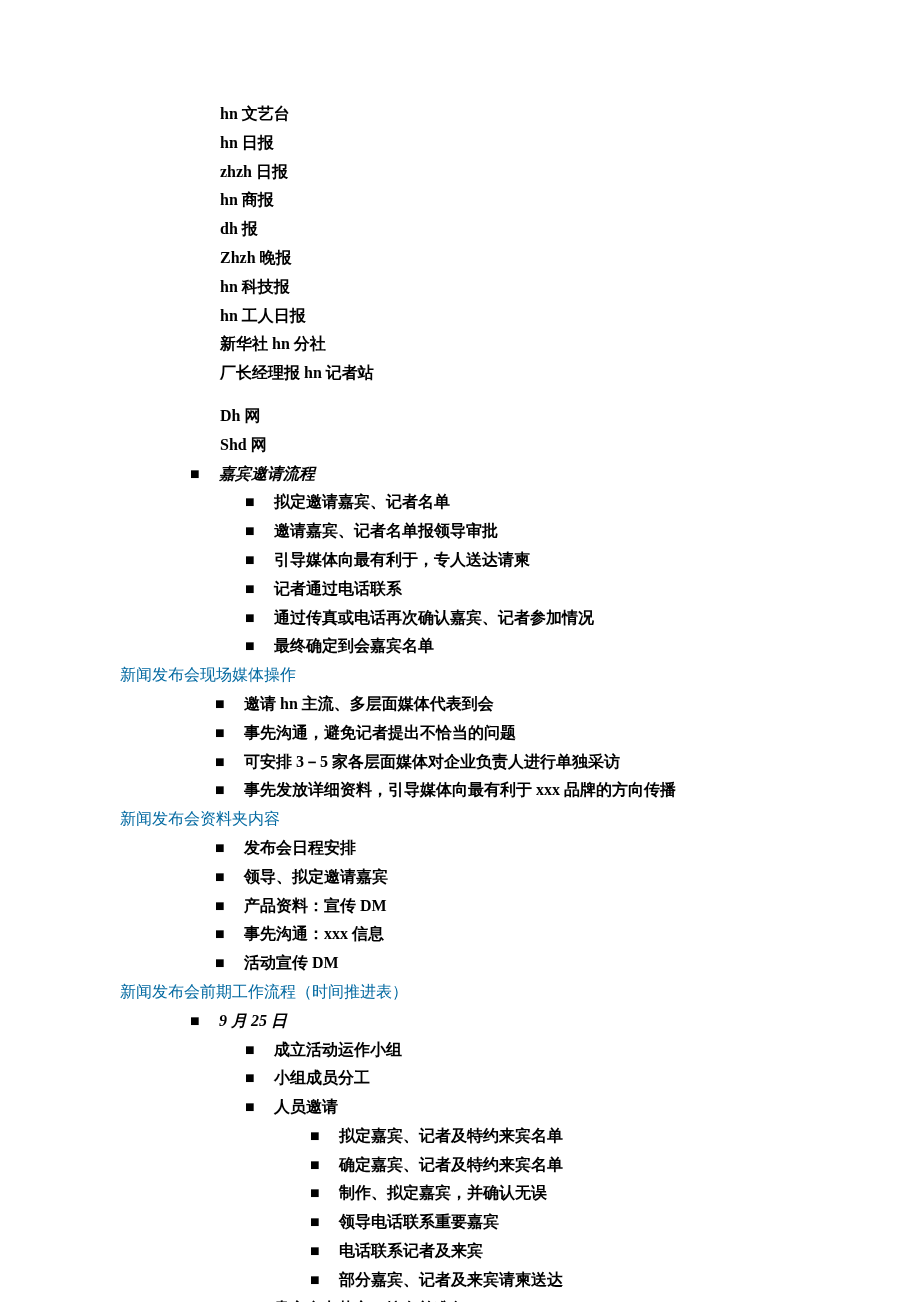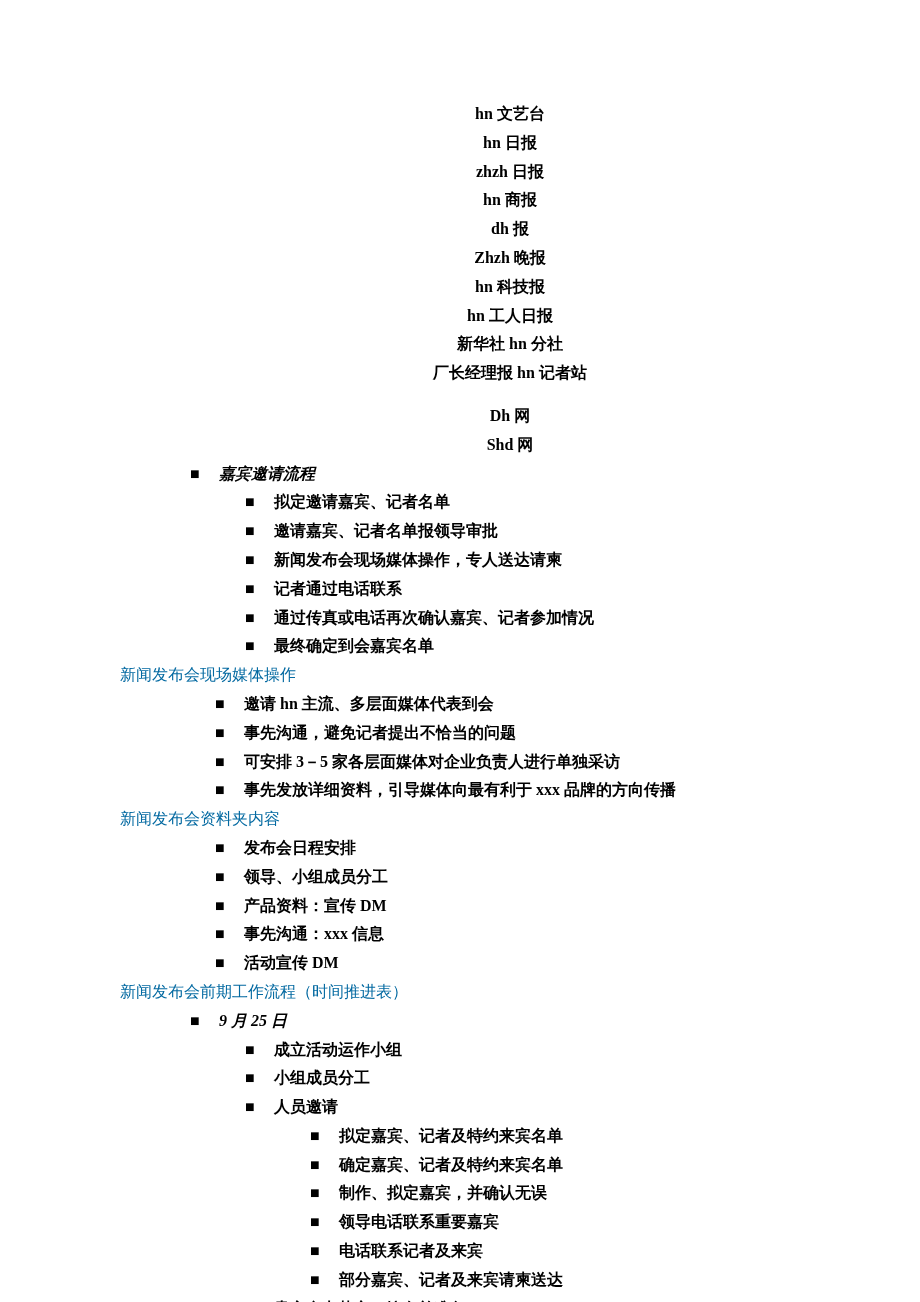--- a/index.html
+++ b/index.html
@@ -20,21 +20,20 @@
       font-weight: bold;
     }
     .gray {
       color: #0369a1;
     }
     .indent-0 {
       padding-left: 0;
     }
     .indent-1 {
       padding-left: 100px;
-      text-align: center;
     }
     .indent-2 {
       padding-left: 70px;
       font-style: italic;
     }
     .indent-3 {
       padding-left: 95px;
     }
     .indent-4 {
       padding-left: 125px;
@@ -79,21 +78,21 @@
 <div class="item indent-4 bold">
   <span class="bullet">■</span>
   <span>拟定邀请嘉宾、记者名单</span>
 </div>
 <div class="item indent-4 bold">
   <span class="bullet">■</span>
   <span>邀请嘉宾、记者名单报领导审批</span>
 </div>
 <div class="item indent-4 bold">
   <span class="bullet">■</span>
-  <span>新闻发布会现场媒体操作，专人送达请柬</span>
+  <span>引导媒体向最有利于，专人送达请柬</span>
 </div>
 <div class="item indent-4 bold">
   <span class="bullet">■</span>
   <span>记者通过电话联系</span>
 </div>
 <div class="item indent-4 bold">
   <span class="bullet">■</span>
   <span>通过传真或电话再次确认嘉宾、记者参加情况</span>
 </div>
 <div class="item indent-4 bold">
@@ -119,21 +118,21 @@
   <span>事先发放详细资料，引导媒体向最有利于 xxx 品牌的方向传播</span>
 </div>
 
 <div class="item indent-0 gray">新闻发布会资料夹内容</div>
 <div class="item indent-3 bold">
   <span class="bullet">■</span>
   <span>发布会日程安排</span>
 </div>
 <div class="item indent-3 bold">
   <span class="bullet">■</span>
-  <span>领导、小组成员分工</span>
+  <span>领导、拟定邀请嘉宾</span>
 </div>
 <div class="item indent-3 bold">
   <span class="bullet">■</span>
   <span>产品资料：宣传 DM</span>
 </div>
 <div class="item indent-3 bold">
   <span class="bullet">■</span>
   <span>事先沟通：xxx 信息</span>
 </div>
 <div class="item indent-3 bold">

